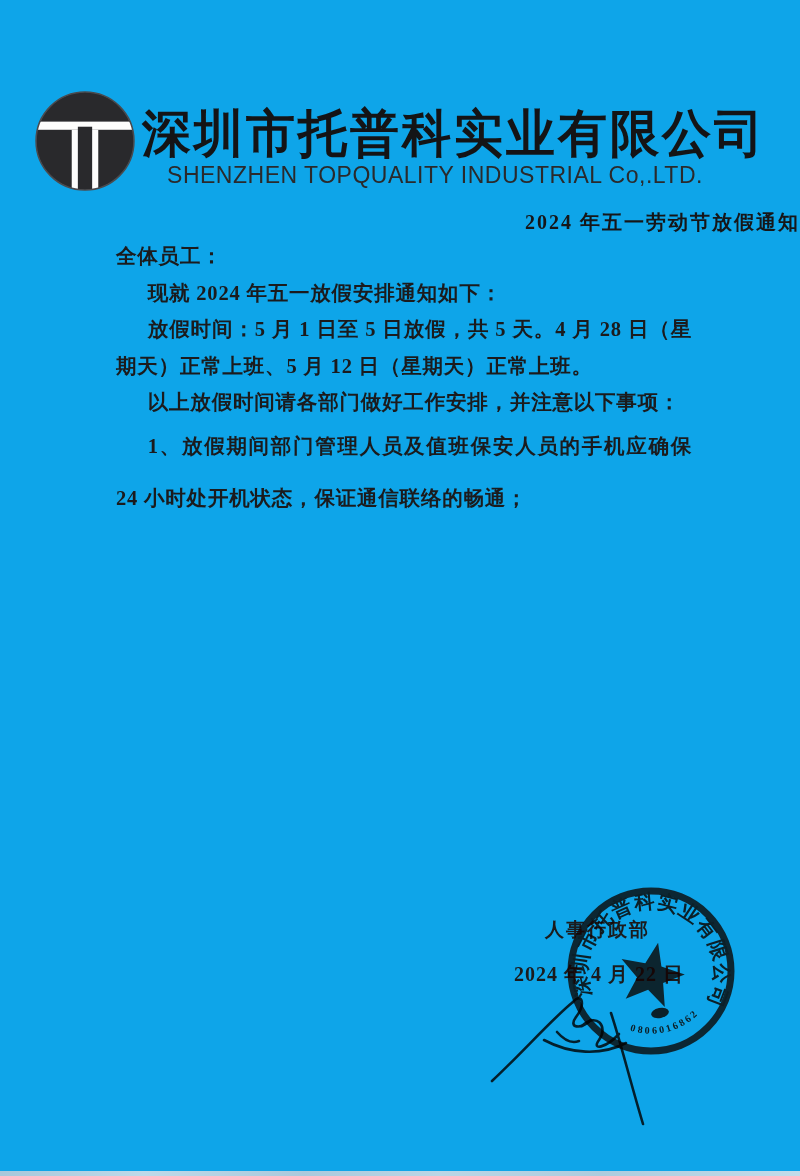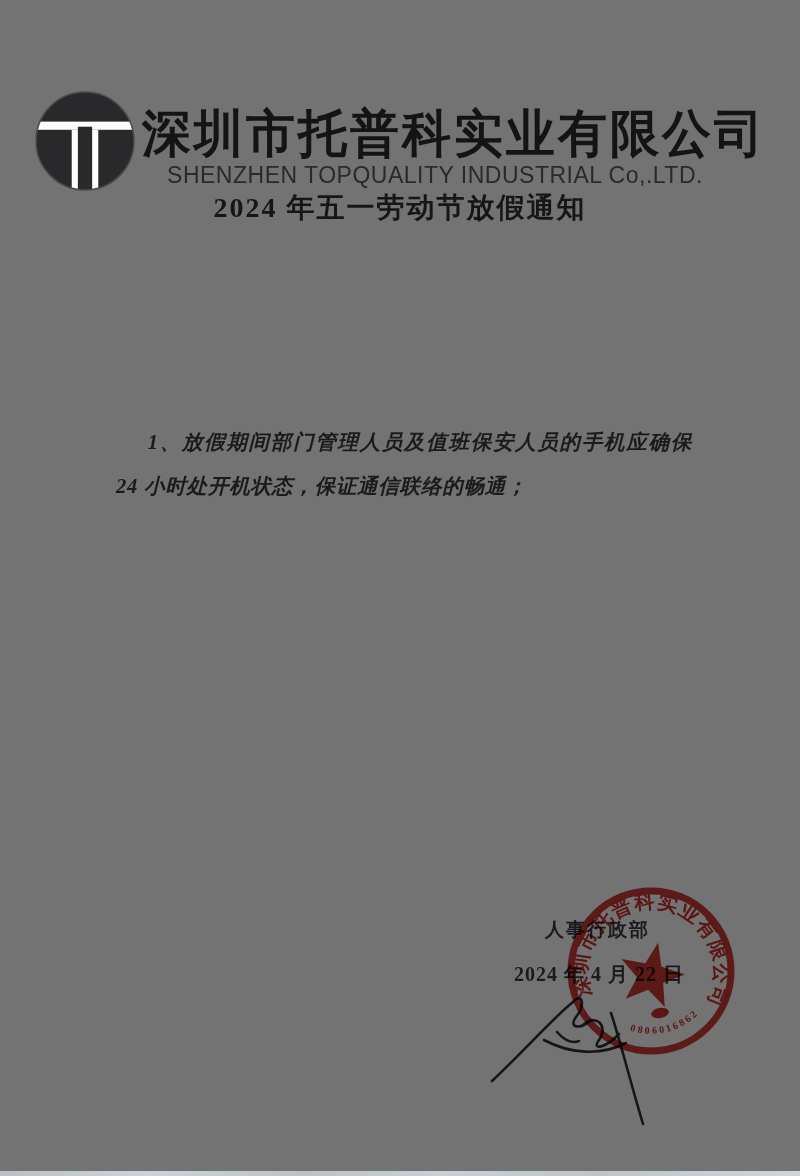--- a/index.html
+++ b/index.html
@@ -1,44 +1,44 @@
 <!DOCTYPE html>
 <html><head>
 <meta charset="utf-8">
 <style>
   * { margin:0; padding:0; box-sizing:border-box; }
   html,body { background:#e8e8e8; }
   .page {
     position:relative; width:800px; height:1176px; margin:0 auto;
-    background:#737373; overflow:hidden;
+    background:#0ea5e9; overflow:hidden;
     font-family:"Liberation Serif","DejaVu Serif",serif;
     color:#1b1b1d;
   }
   
   .header { position:absolute; top:92px; left:0; width:800px; text-align:center; }
   .company-row { display:flex; align-items:center; justify-content:center; gap:6px; height:84px; }
   .logo { width:102px; height:102px; flex:0 0 auto; margin-top:14px; }
   .company-cn {
     font-size:49px; font-weight:700; letter-spacing:3px; white-space:nowrap;
     color:#141416; transform:scaleY(1.04);
   }
   .company-en {
     margin-top:-14px; padding-left:46px;
     font-family:"Liberation Sans","DejaVu Sans",sans-serif;
     font-size:23px; font-weight:400; letter-spacing:0.5px; color:#2a2a2c; white-space:nowrap;margin-left:24px;
   }
-  .doc-title { margin-top:0; font-size:28px; font-weight:700; letter-spacing:2px; color:#161618; }
+  .doc-title { margin-top:20px; font-size:20px; font-weight:700; letter-spacing:2px; color:#161618;text-align:right; }
   
   .block { position:absolute; left:116px; width:576px; text-align:justify; }
   .block p { text-indent:1.55em; font-size:20.5px; font-weight:700; letter-spacing:0.8px; }
   .block-top { top:238px; }
   .block-top p { line-height:36.5px; }
   .block-top p.salutation { text-indent:0; }
   .block-items { top:420px; }
-  .block-items p { line-height:44px;font-style:italic; }
+  .block-items p { line-height:52px; }
   
   .dept { position:absolute; top:917px; left:545px; font-size:19px; font-weight:700; letter-spacing:2px; }
   .date { position:absolute; top:961px; left:514px; font-size:20px; font-weight:700; letter-spacing:1px; }
   
   .stamp { position:absolute; top:876px; left:556px; width:190px; height:190px;
            mix-blend-mode:multiply; opacity:0.93; }
   .stamp text { font-family:"Liberation Serif","DejaVu Serif",serif; font-weight:700; }
   .signature { position:absolute; top:985px; left:470px; width:230px; height:150px;
                mix-blend-mode:multiply; }
   
@@ -66,20 +66,26 @@
           <rect x="43" y="36" width="14" height="64" fill="#29292c"></rect>
         </g>
         <circle cx="50" cy="50" r="48" fill="none" stroke="#4a4a4e" stroke-width="1.5"></circle>
       </svg>
       <div class="company-cn">深圳市托普科实业有限公司</div>
     </div>
     <div class="company-en">SHENZHEN TOPQUALITY INDUSTRIAL Co,.LTD.</div>
     <div class="doc-title">2024 年五一劳动节放假通知</div>
   </div>
 
+  <div class="block block-top">
+    <p class="salutation">全体员工：</p>
+    <p>现就 2024 年五一放假安排通知如下：</p>
+    <p>放假时间：5 月 1 日至 5 日放假，共 5 天。4 月 28 日（星期天）正常上班、5 月 12 日（星期天）正常上班。</p>
+    <p>以上放假时间请各部门做好工作安排，并注意以下事项：</p>
+  </div>
 
   <div class="block block-items">
     <p>1、放假期间部门管理人员及值班保安人员的手机应确保 24 小时处开机状态，保证通信联络的畅通；</p>
   </div>
 
   <div class="dept">人事行政部</div>
   <div class="date">2024 年 4 月 22 日</div>
 
   <svg class="stamp" viewBox="0 0 190 190" aria-hidden="true">
     <circle cx="95" cy="95" r="80" fill="none" stroke="#c5211c" stroke-width="7" opacity="0.95"></circle>

